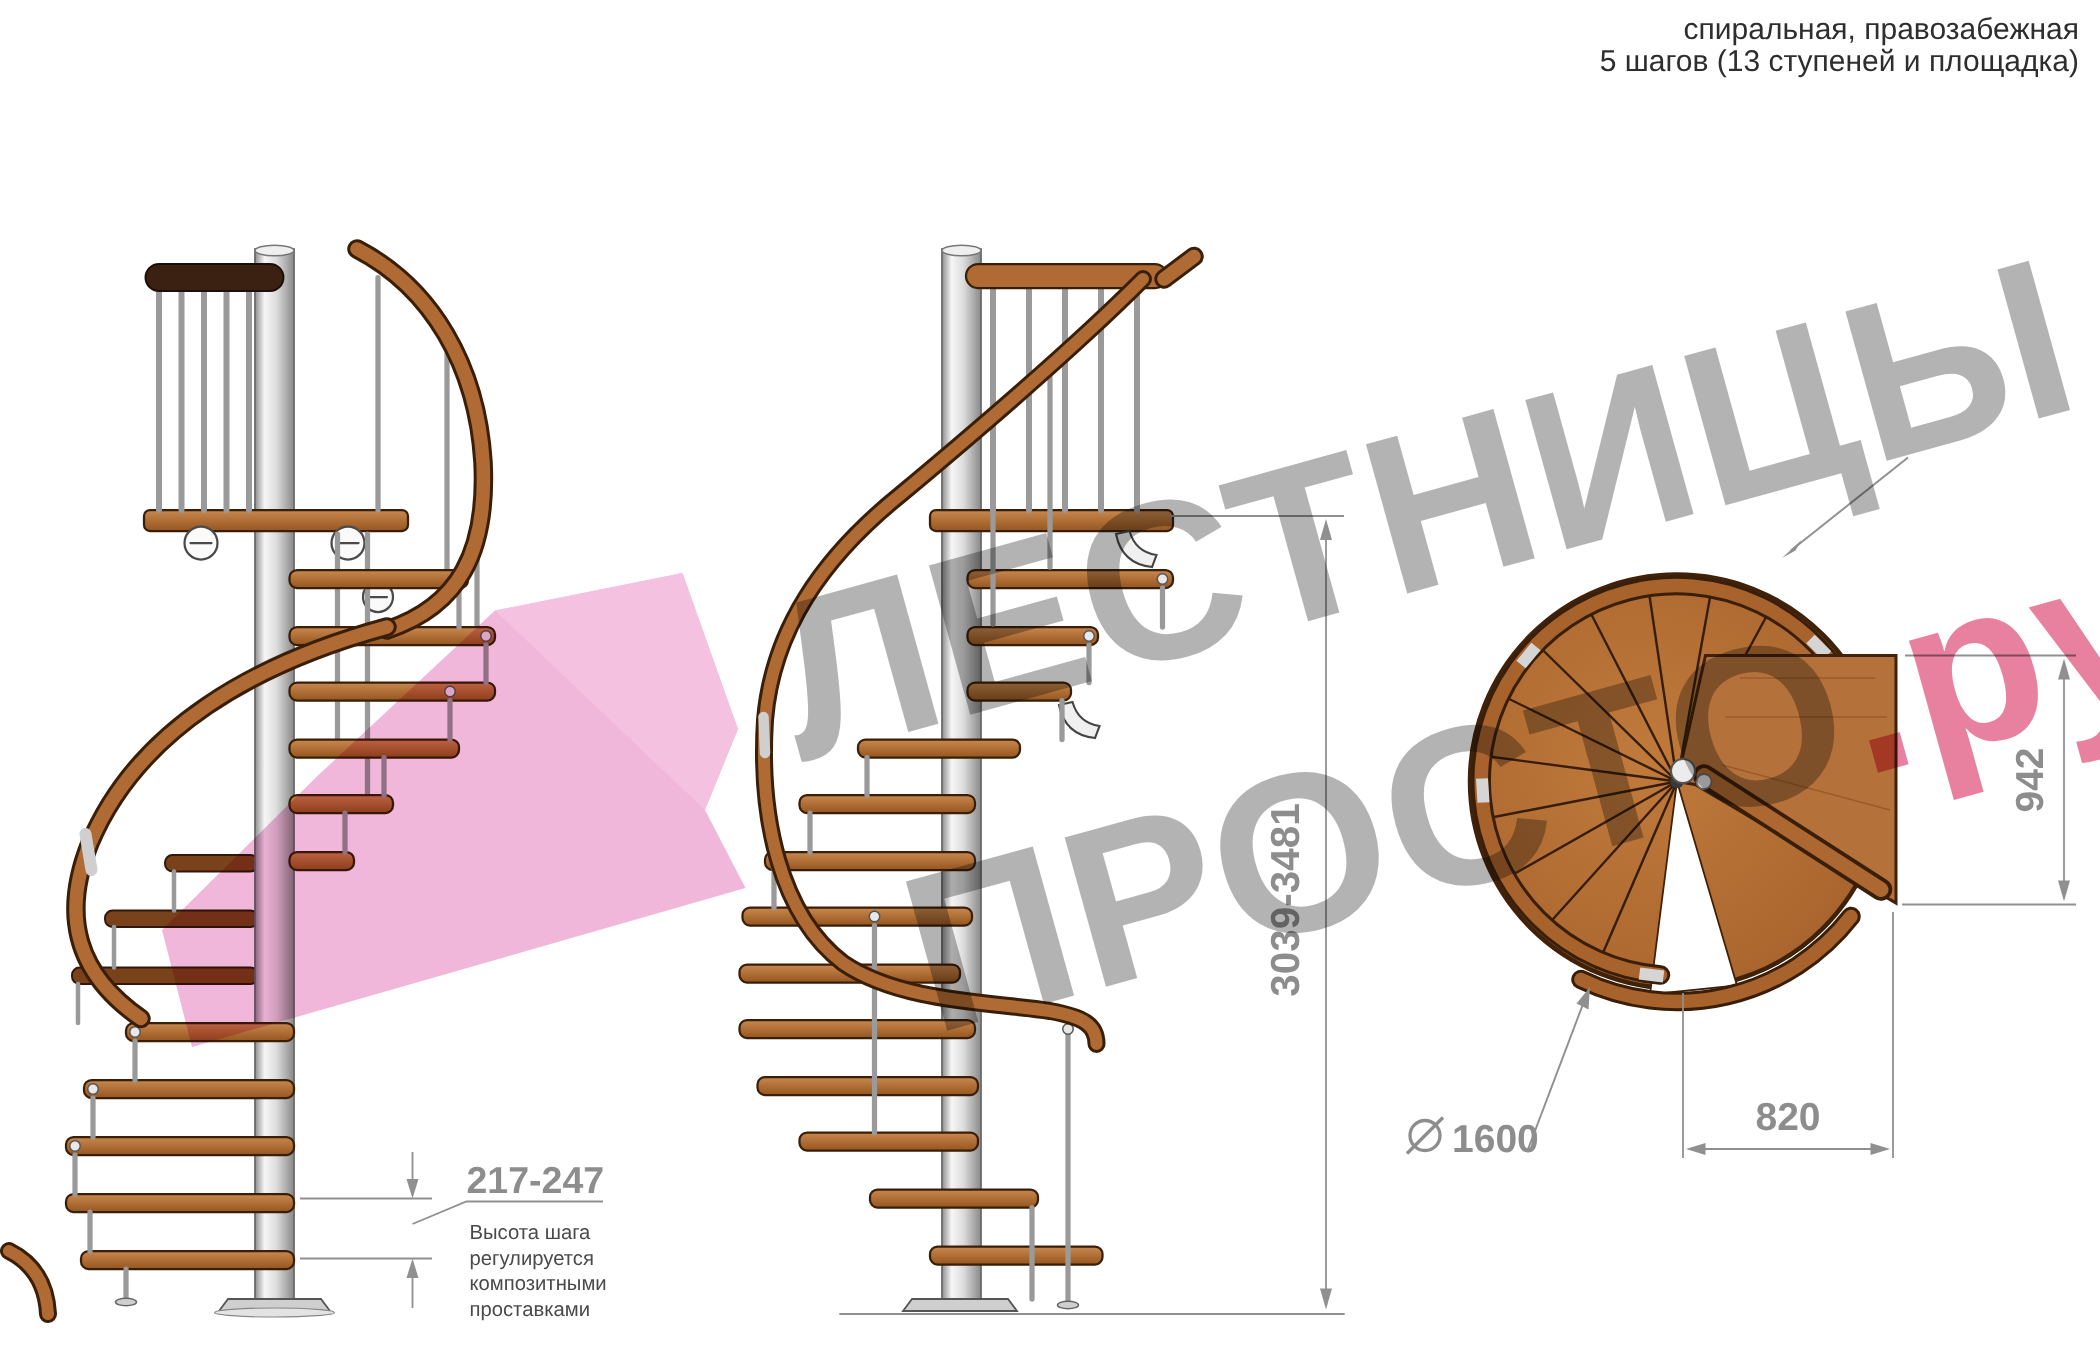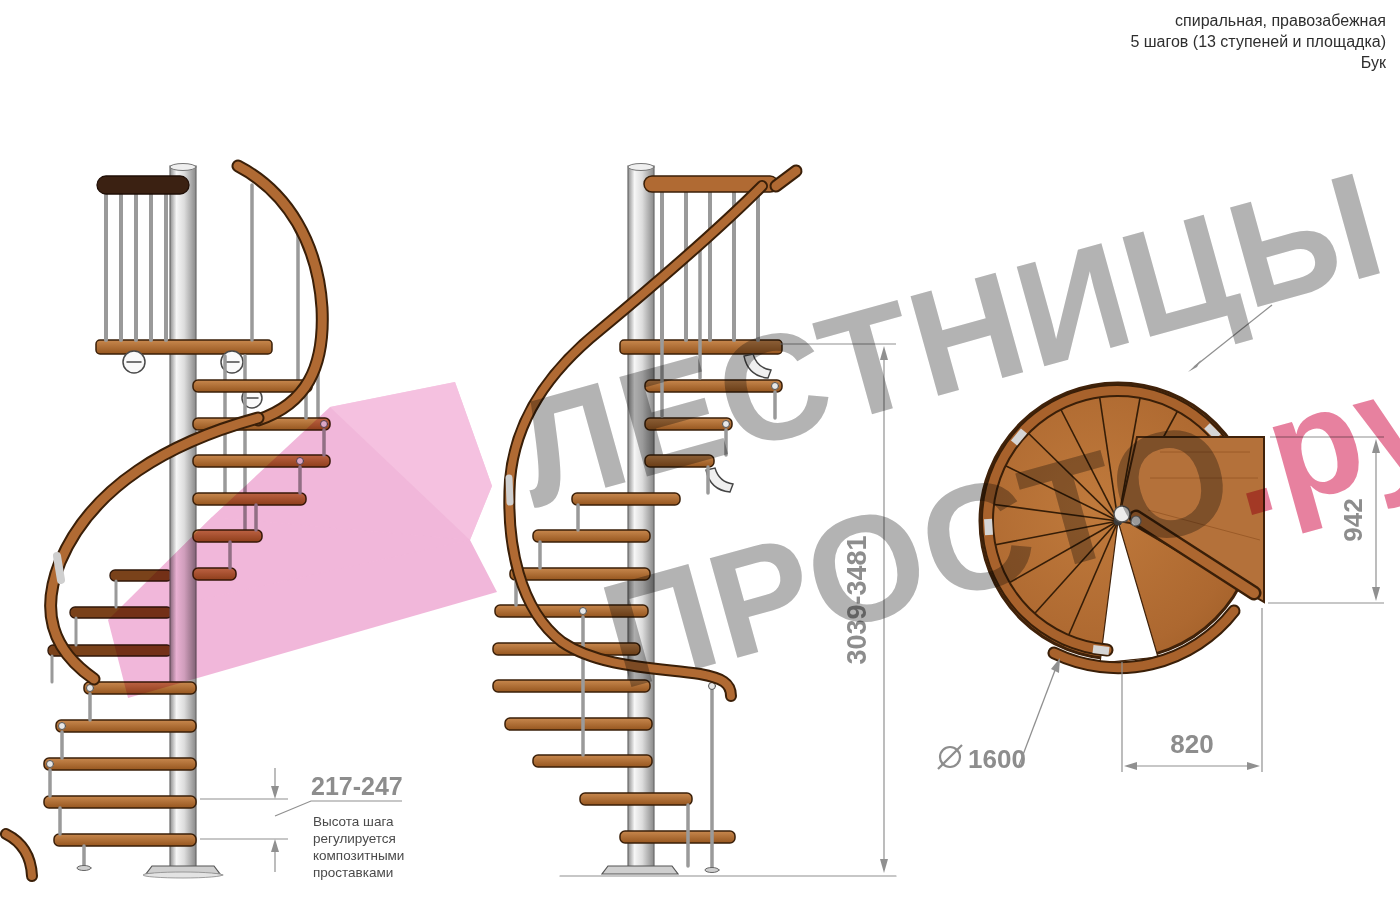--- a/index.html
+++ b/index.html
@@ -1,20 +1,20 @@
 <!DOCTYPE html>
 <html><head>
 <meta charset="utf-8">
 <style>
   html,body{margin:0;padding:0;background:#fff;width:1400px;height:914px;overflow:hidden;
             font-family:"Liberation Sans",sans-serif;}
   #stage{position:relative;width:1400px;height:914px;background:#fff;}
   #drawing{position:absolute;left:0;top:0;}
   .hdr{position:absolute;right:14px;top:10px;text-align:right;color:#2e2e2e;
-       font-size:16px;line-height:21px;font-weight:500;}
+       font-size:20px;line-height:21px;font-weight:500;}
   .wm{position:absolute;font-weight:700;font-size:150px;line-height:150px;
       letter-spacing:2px;color:#9e9e9e;opacity:.78;white-space:nowrap;
       transform:rotate(-15.5deg);transform-origin:0 100%;
       mix-blend-mode:multiply;pointer-events:none;}
   .wm .ru{opacity:.95;}
   svg text{font-family:"Liberation Sans",sans-serif;}
   .dimtxt{fill:#8d8d8d;font-weight:700;}
   .notetxt{fill:#4a4a4a;font-weight:500;font-size:13.5px;}
 </style>
 </head>
@@ -301,21 +301,20 @@
       <text class="notetxt" x="313" y="843">регулируется</text>
       <text class="notetxt" x="313" y="860">композитными</text>
       <text class="notetxt" x="313" y="877">проставками</text>
     </g>
   </g>
 </svg>
 
 <div class="hdr">
   <div>спиральная, правозабежная</div>
   <div>5 шагов (13 ступеней и площадка)</div>
-  <div>Бук</div>
 </div>
 
 <div class="wm" style="left:540px;top:380px;">
   <span>ЛЕСТНИЦЫ</span>
 </div>
 <div class="wm" style="left:628px;top:562px;">
   <span>ПРОСТО</span><span class="ru" style="color:#e0557e">.ру</span>
 </div>
 
 </div>

